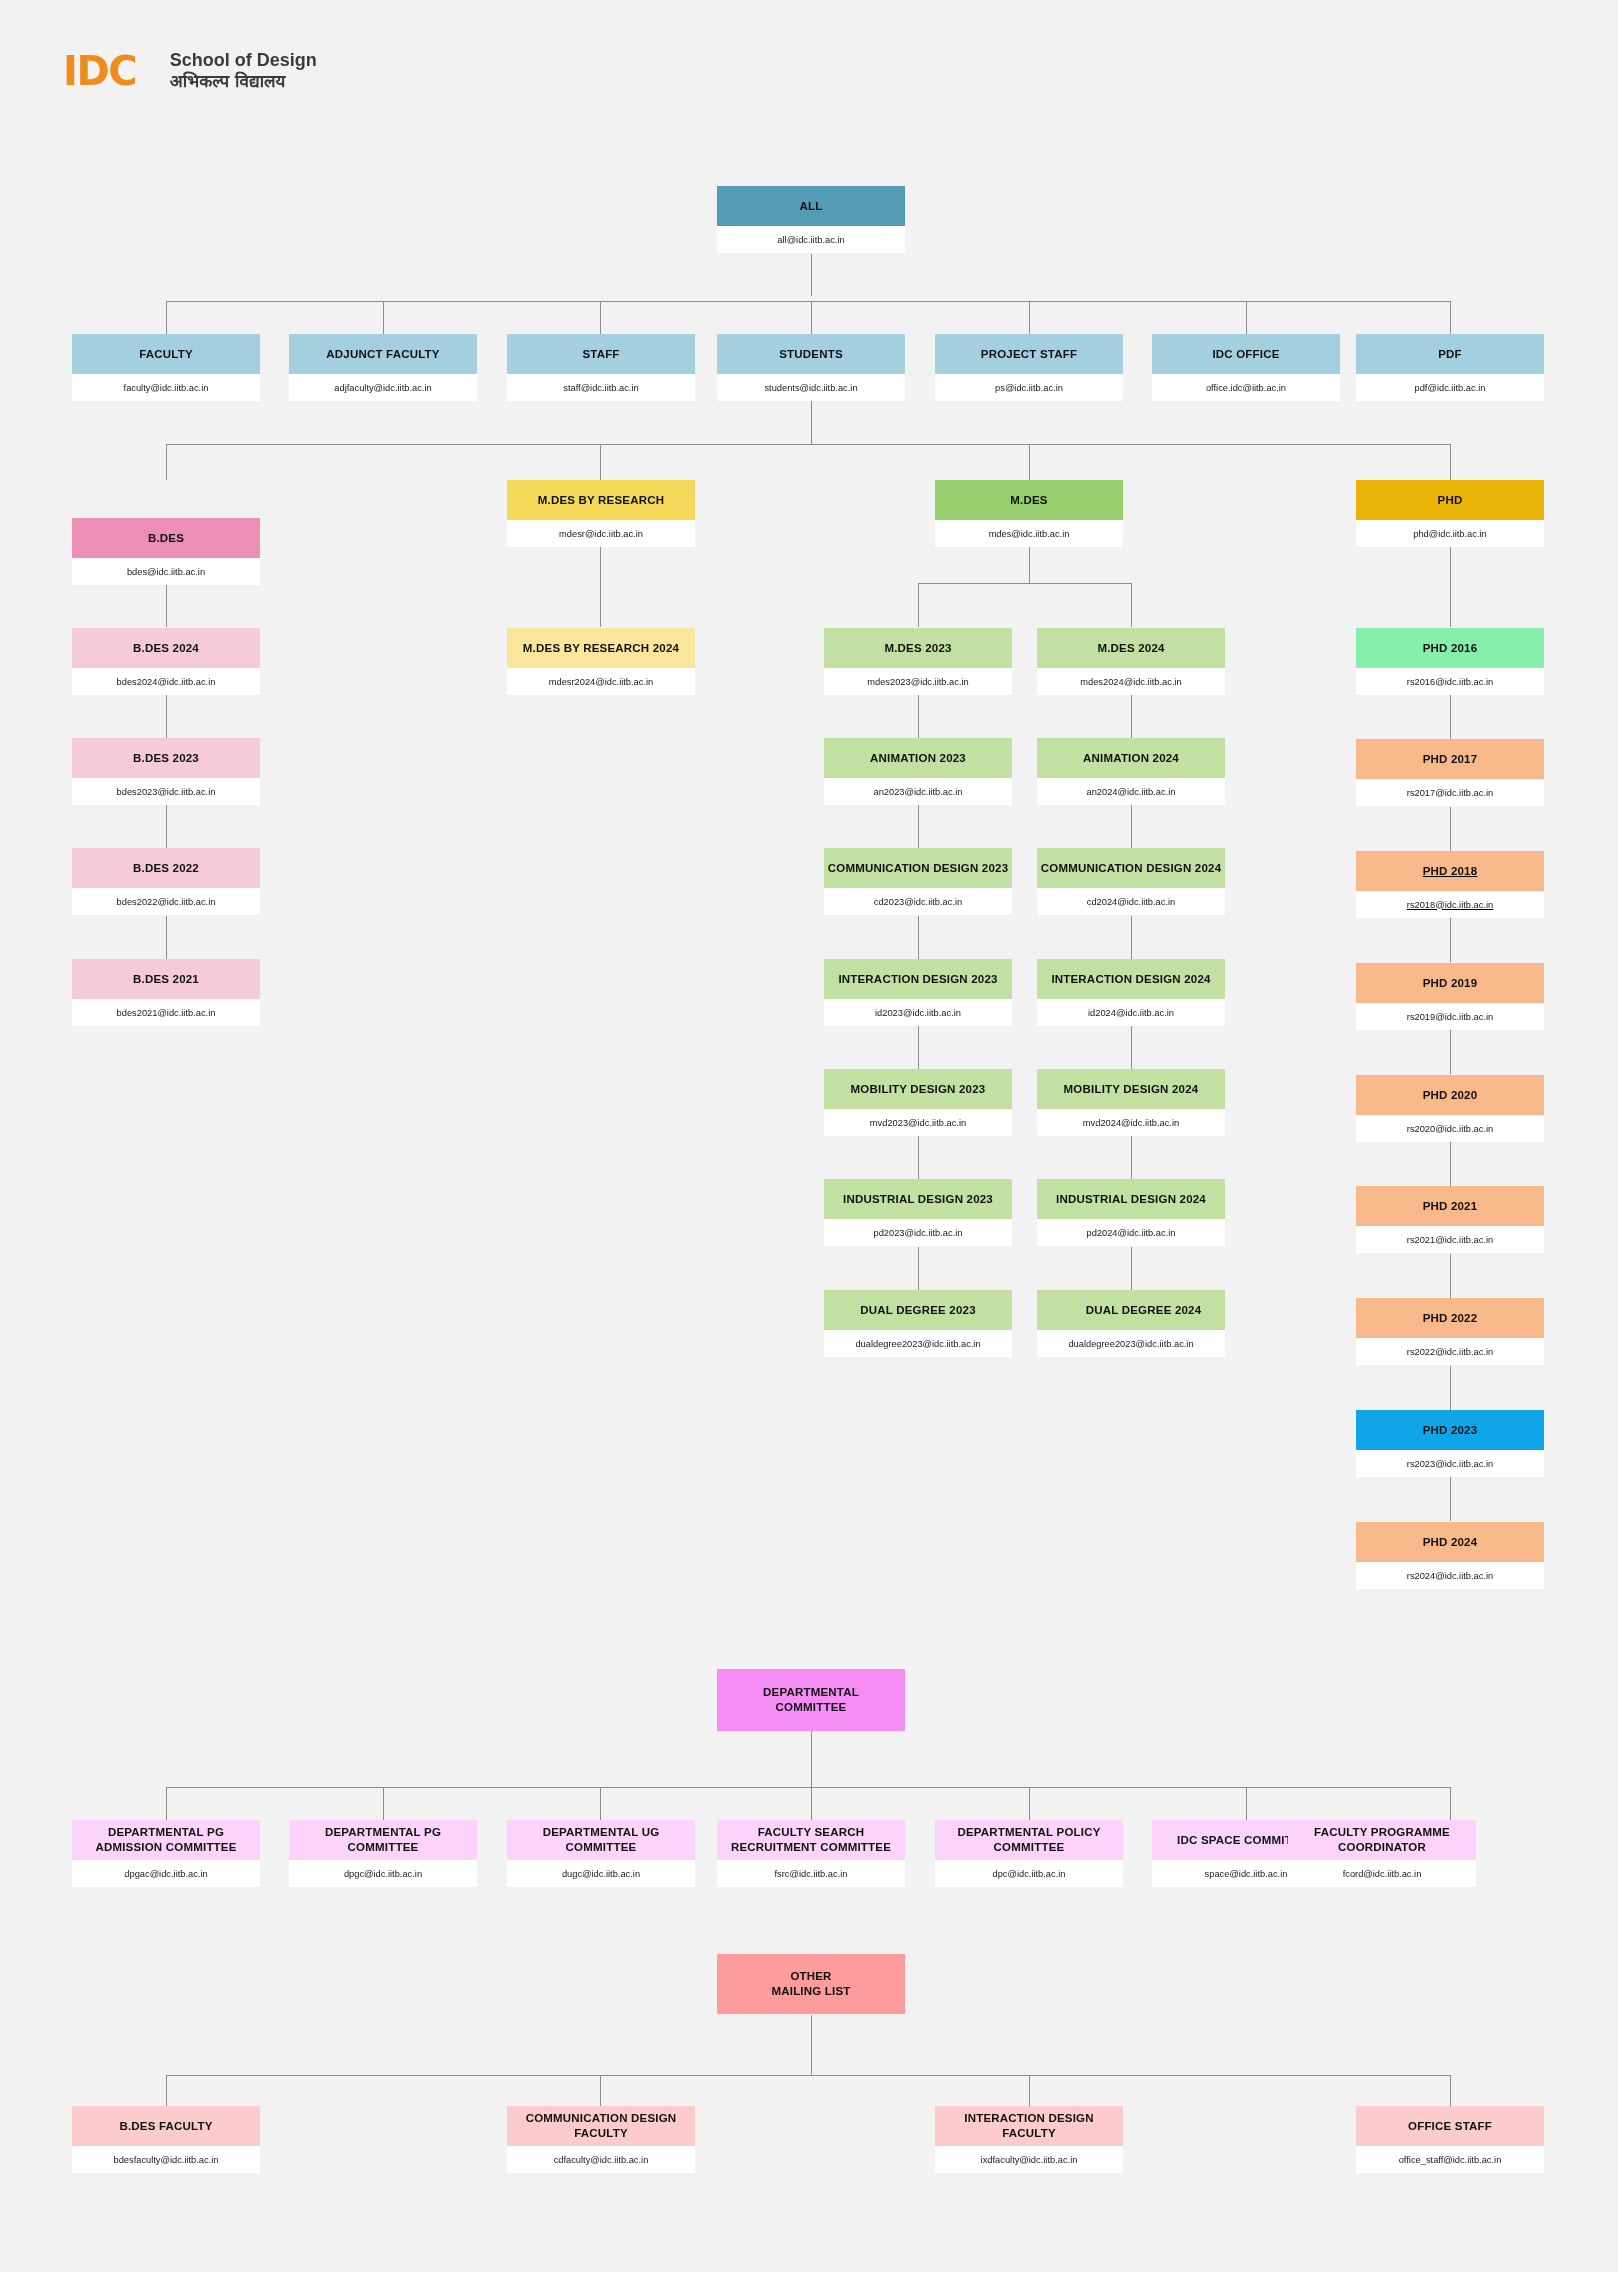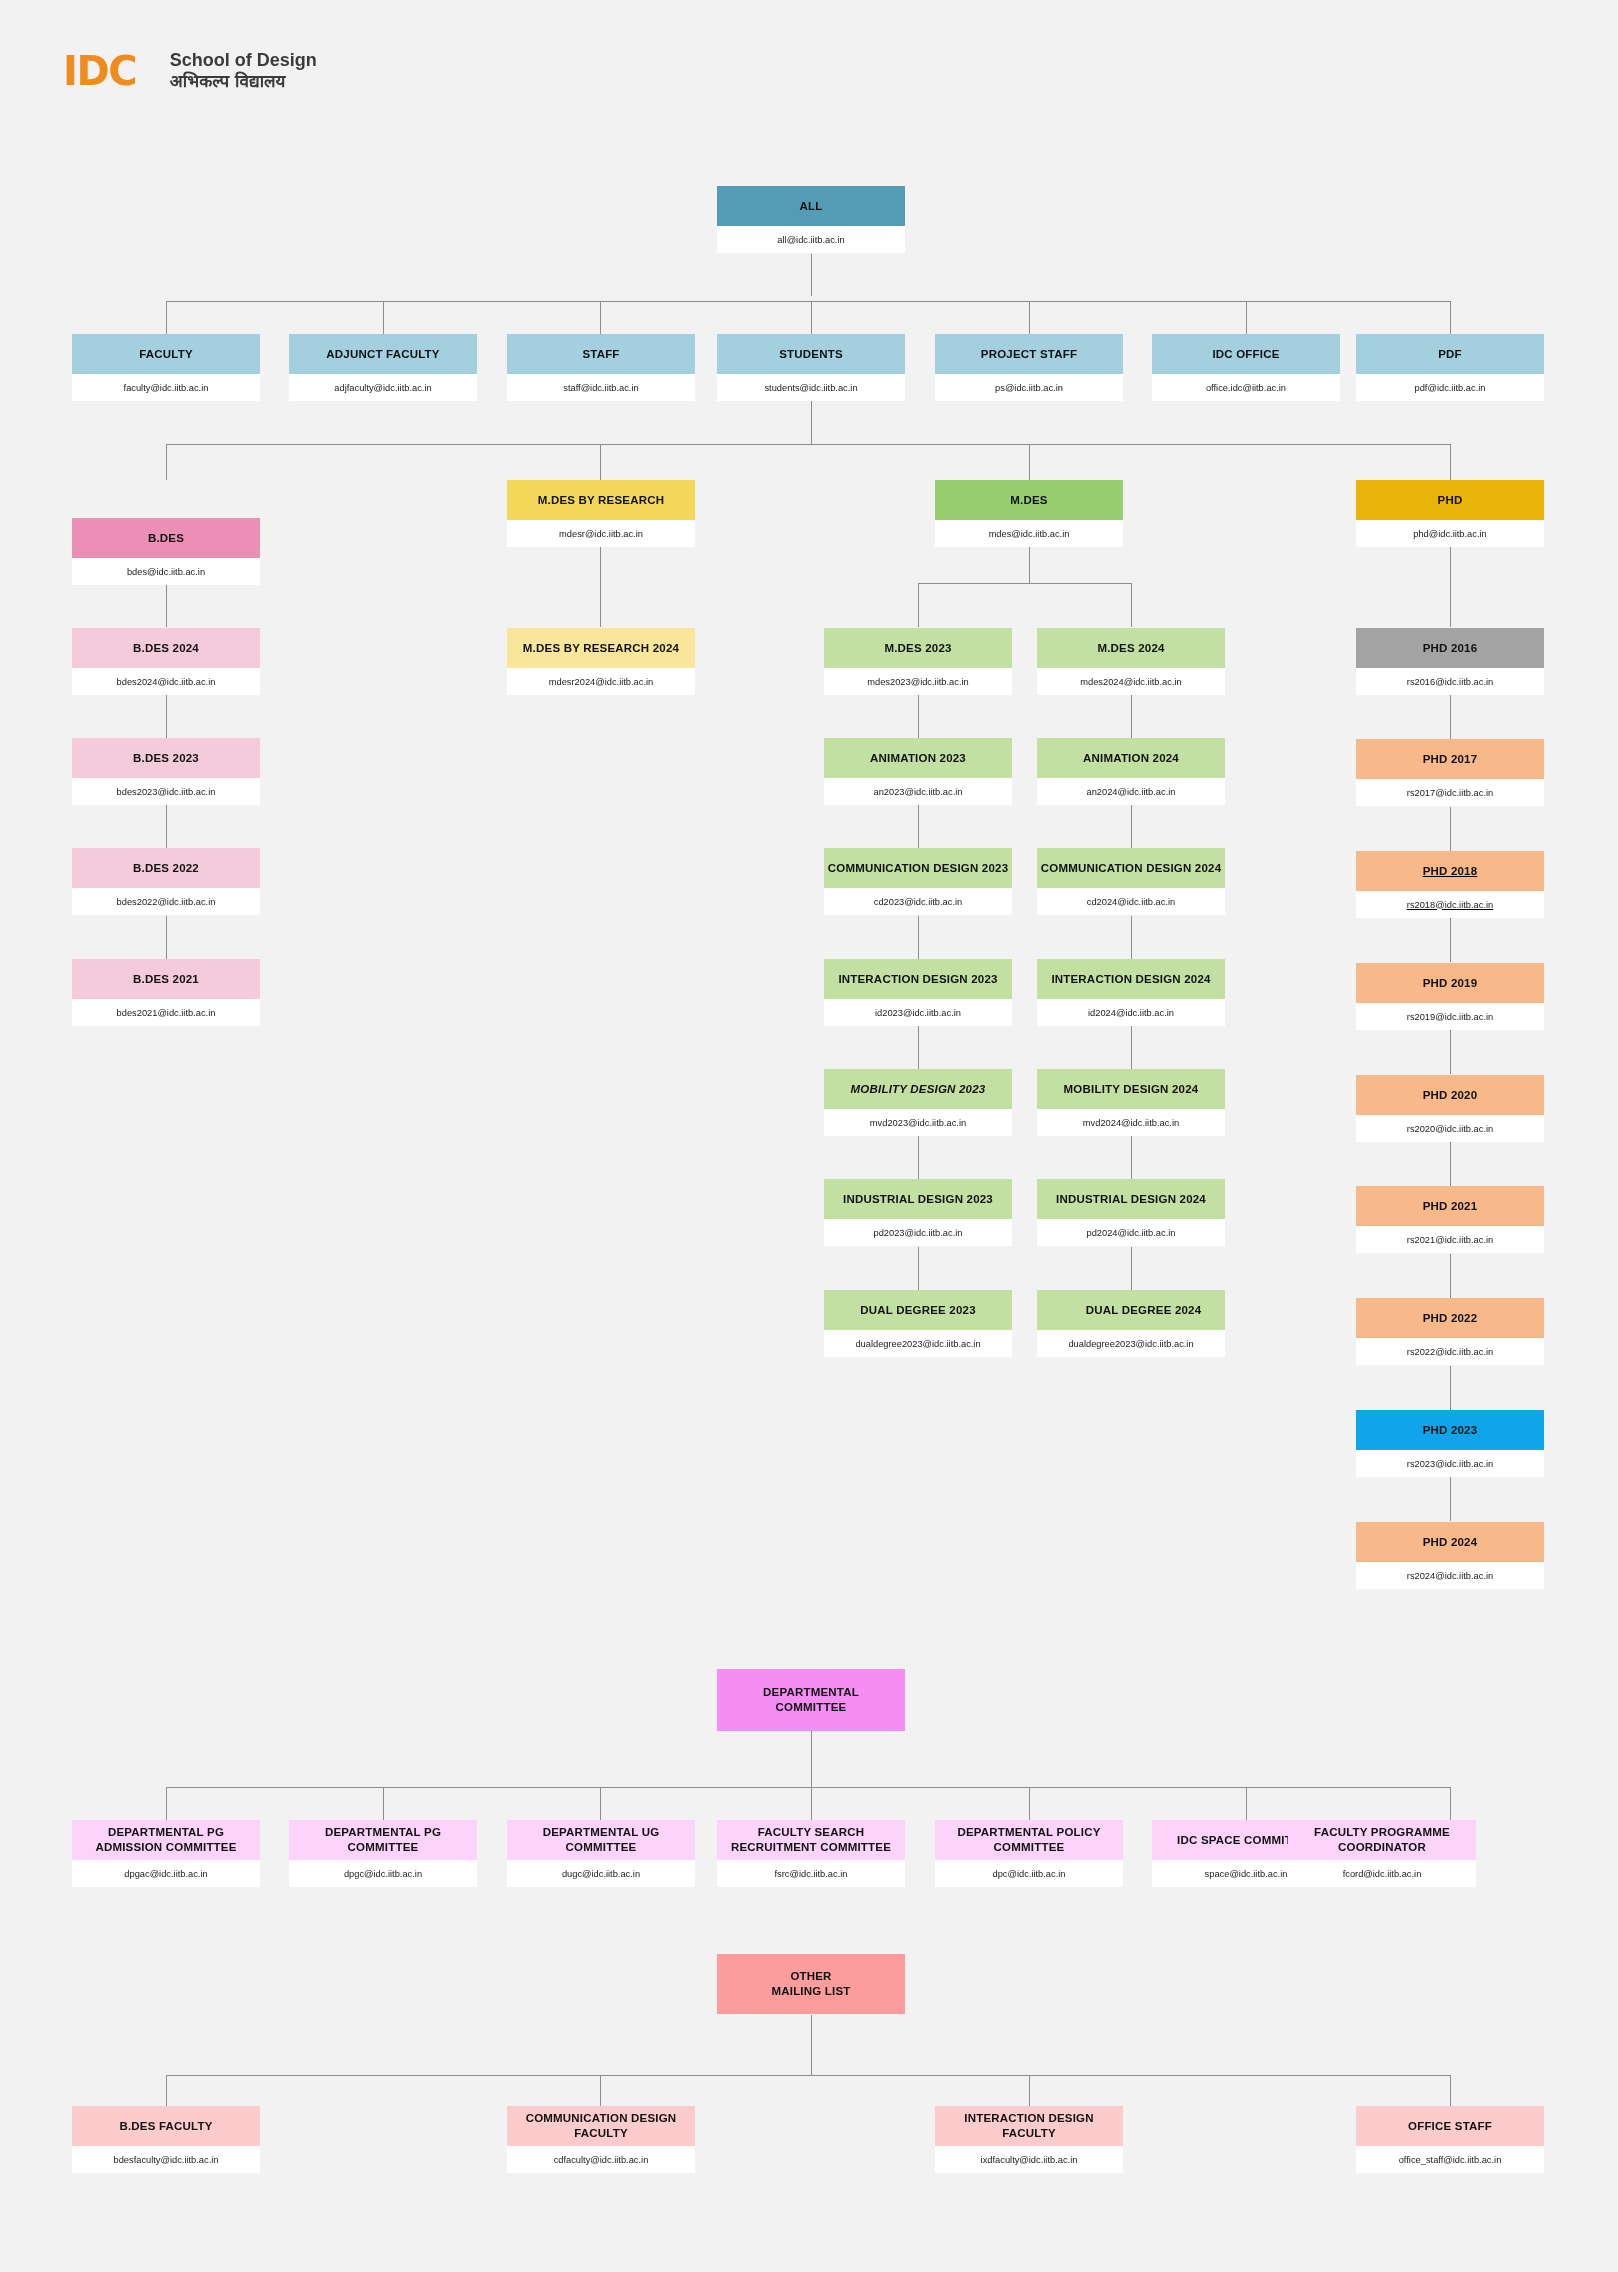--- a/index.html
+++ b/index.html
@@ -229,21 +229,21 @@
       </div>
       <div class="node" style="left: 824px; top: 848px;">
         <div class="hdr h1" style="background: rgb(194, 224, 161);">COMMUNICATION DESIGN  2023</div>
         <div class="mail">cd2023@idc.iitb.ac.in</div>
       </div>
       <div class="node" style="left: 824px; top: 959px;">
         <div class="hdr h1" style="background: rgb(194, 224, 161);">INTERACTION DESIGN  2023</div>
         <div class="mail">id2023@idc.iitb.ac.in</div>
       </div>
       <div class="node" style="left: 824px; top: 1069px;">
-        <div class="hdr h1" style="background: rgb(194, 224, 161); font-style: italic;">MOBILITY DESIGN 2023</div>
+        <div class="hdr h1" style="background: rgb(194, 224, 161);">MOBILITY DESIGN 2023</div>
         <div class="mail">mvd2023@idc.iitb.ac.in</div>
       </div>
       <div class="node" style="left: 824px; top: 1179px;">
         <div class="hdr h1" style="background: rgb(194, 224, 161);">INDUSTRIAL DESIGN  2023</div>
         <div class="mail">pd2023@idc.iitb.ac.in</div>
       </div>
       <div class="node" style="left: 824px; top: 1290px;">
         <div class="hdr h1" style="background: rgb(194, 224, 161);">DUAL DEGREE 2023</div>
         <div class="mail">dualdegree2023@idc.iitb.ac.in</div>
       </div>
@@ -269,21 +269,21 @@
       </div>
       <div class="node" style="left: 1037px; top: 1179px;">
         <div class="hdr h1" style="background: rgb(194, 224, 161);">INDUSTRIAL DESIGN 2024</div>
         <div class="mail">pd2024@idc.iitb.ac.in</div>
       </div>
       <div class="node" style="left: 1037px; top: 1290px;">
         <div class="hdr h1" style="background: rgb(194, 224, 161); padding-left: 28px;">DUAL DEGREE 2024</div>
         <div class="mail">dualdegree2023@idc.iitb.ac.in</div>
       </div>
       <div class="node" style="left: 1356px; top: 628px;">
-        <div class="hdr h1" style="background: #a3a3a3;">PHD 2016</div>
+        <div class="hdr h1" style="background: #86efac;">PHD 2016</div>
         <div class="mail">rs2016@idc.iitb.ac.in</div>
       </div>
       <div class="node" style="left: 1356px; top: 739px;">
         <div class="hdr h1" style="background: rgb(247, 185, 138);">PHD 2017</div>
         <div class="mail">rs2017@idc.iitb.ac.in</div>
       </div>
       <div class="node" style="left: 1356px; top: 851px; text-decoration: underline;">
         <div class="hdr h1" style="background: rgb(247, 185, 138);">PHD 2018</div>
         <div class="mail">rs2018@idc.iitb.ac.in</div>
       </div>

